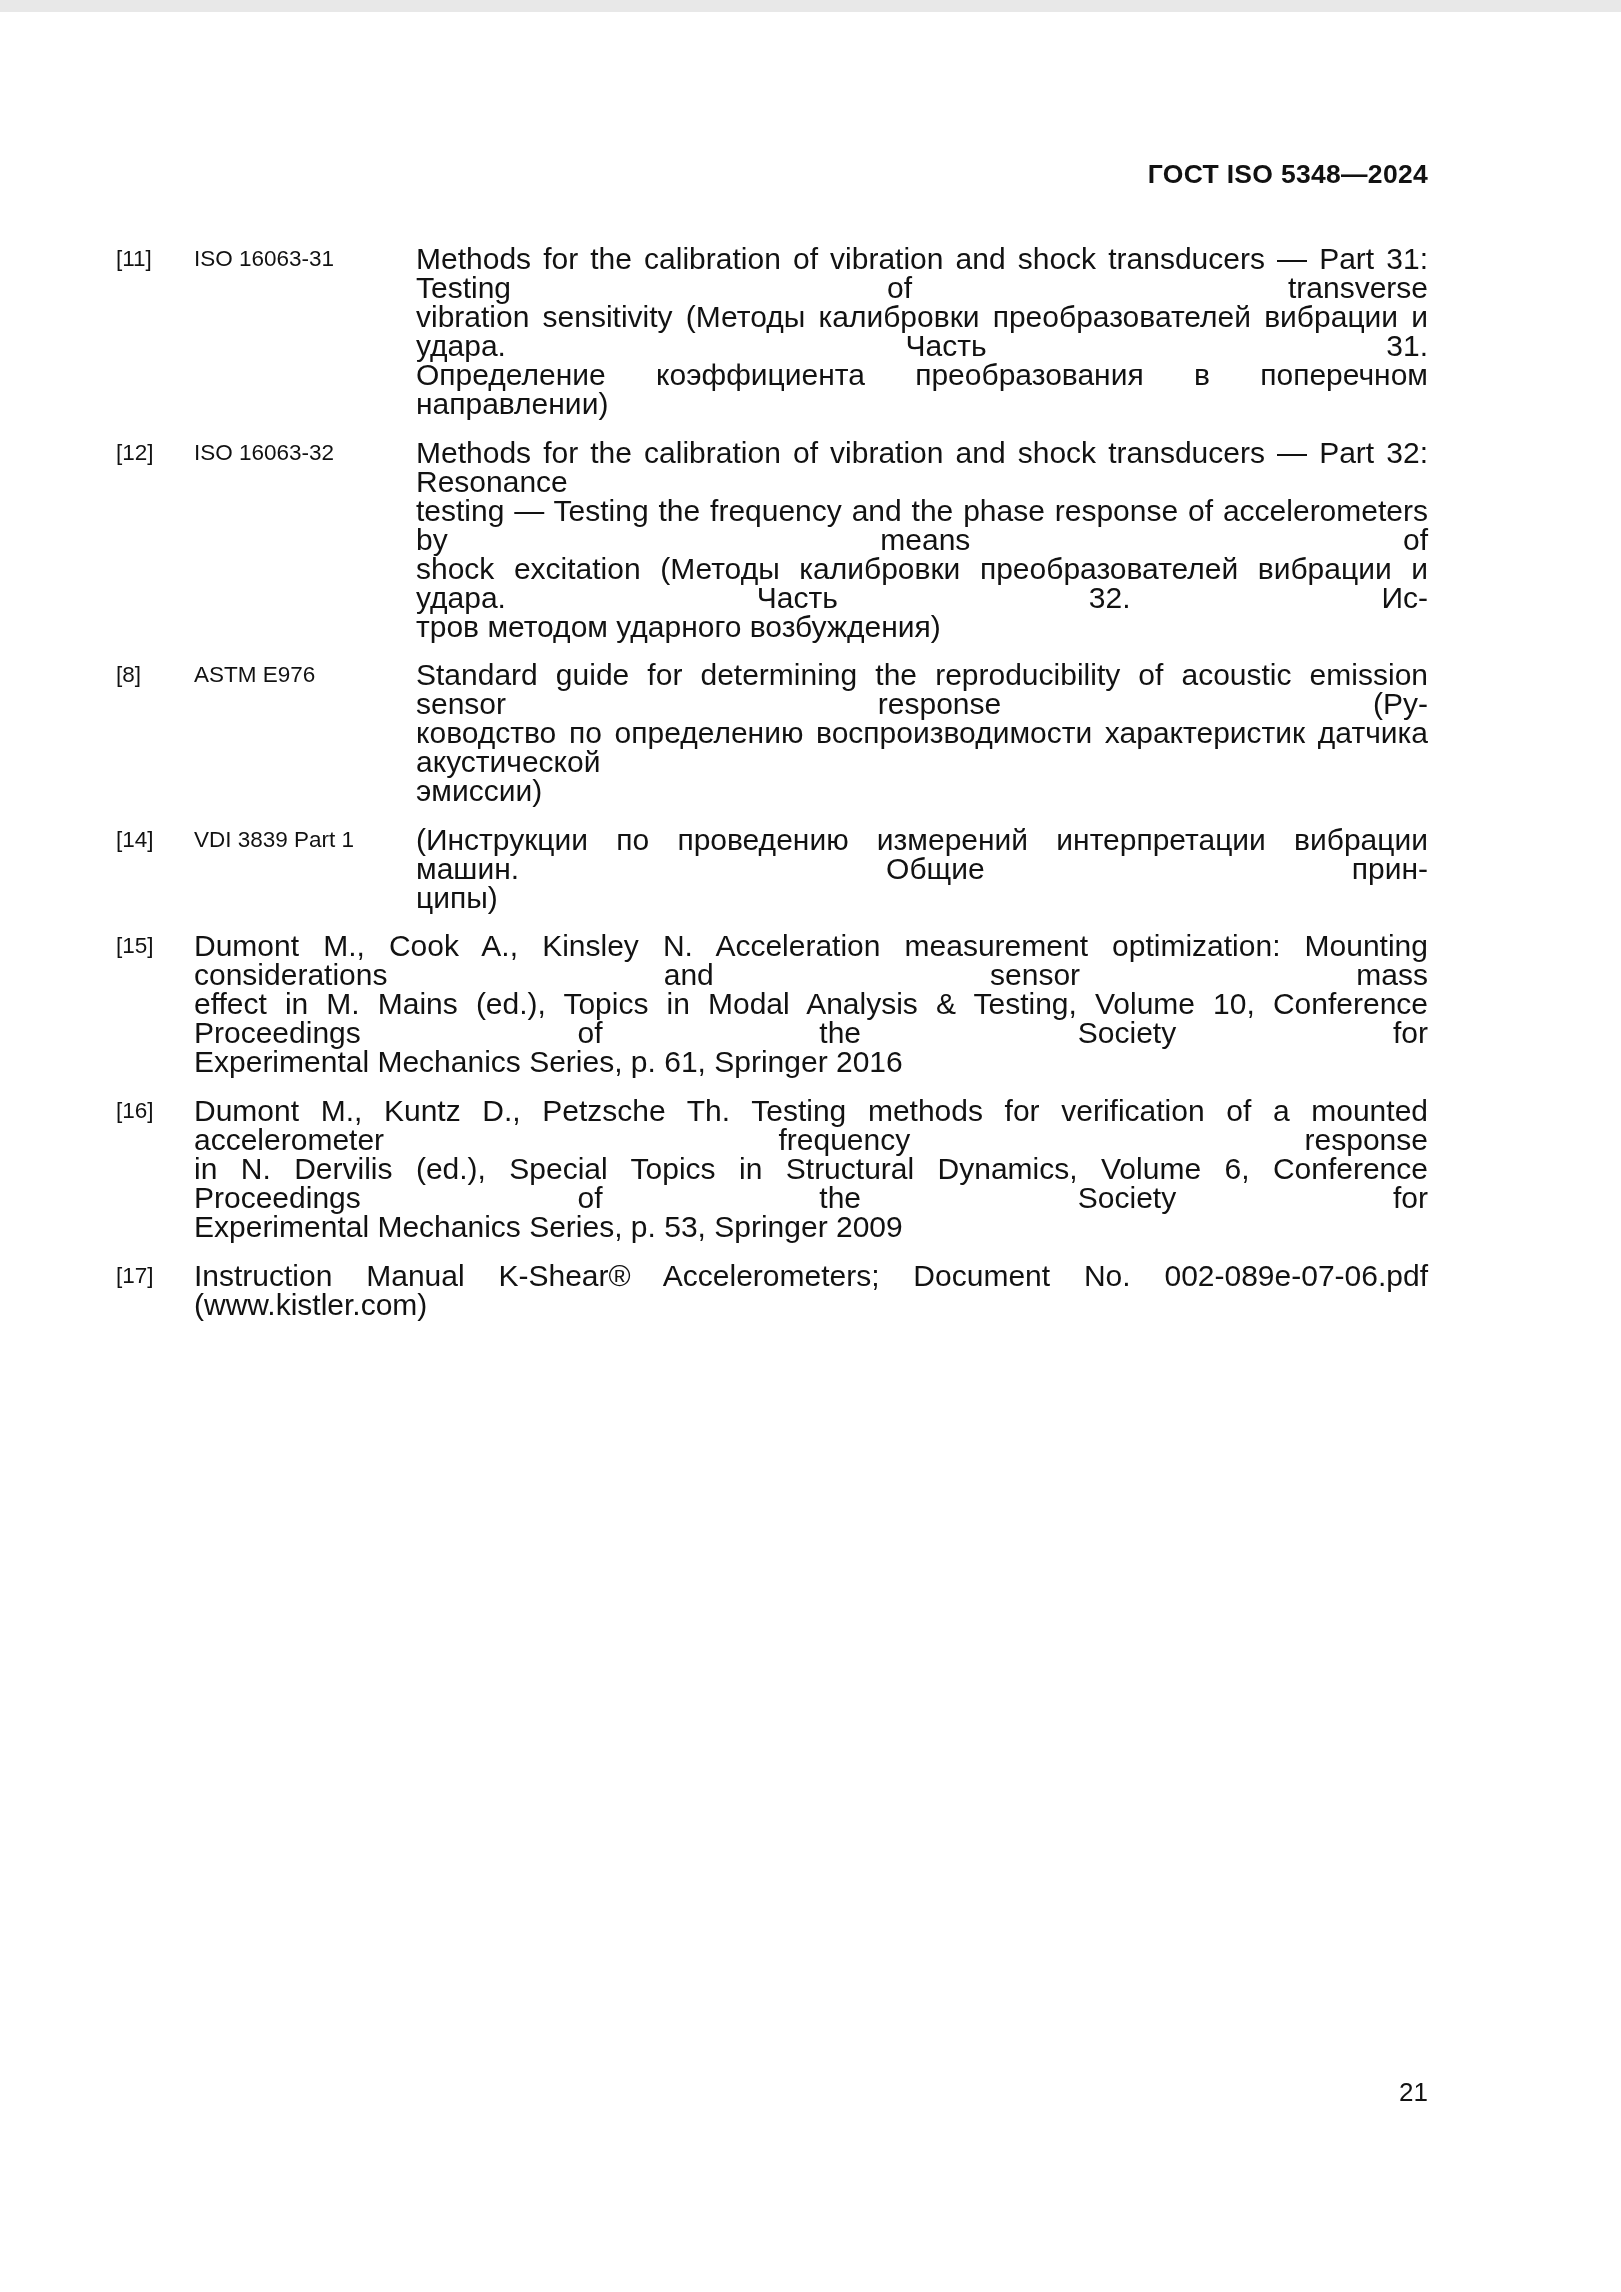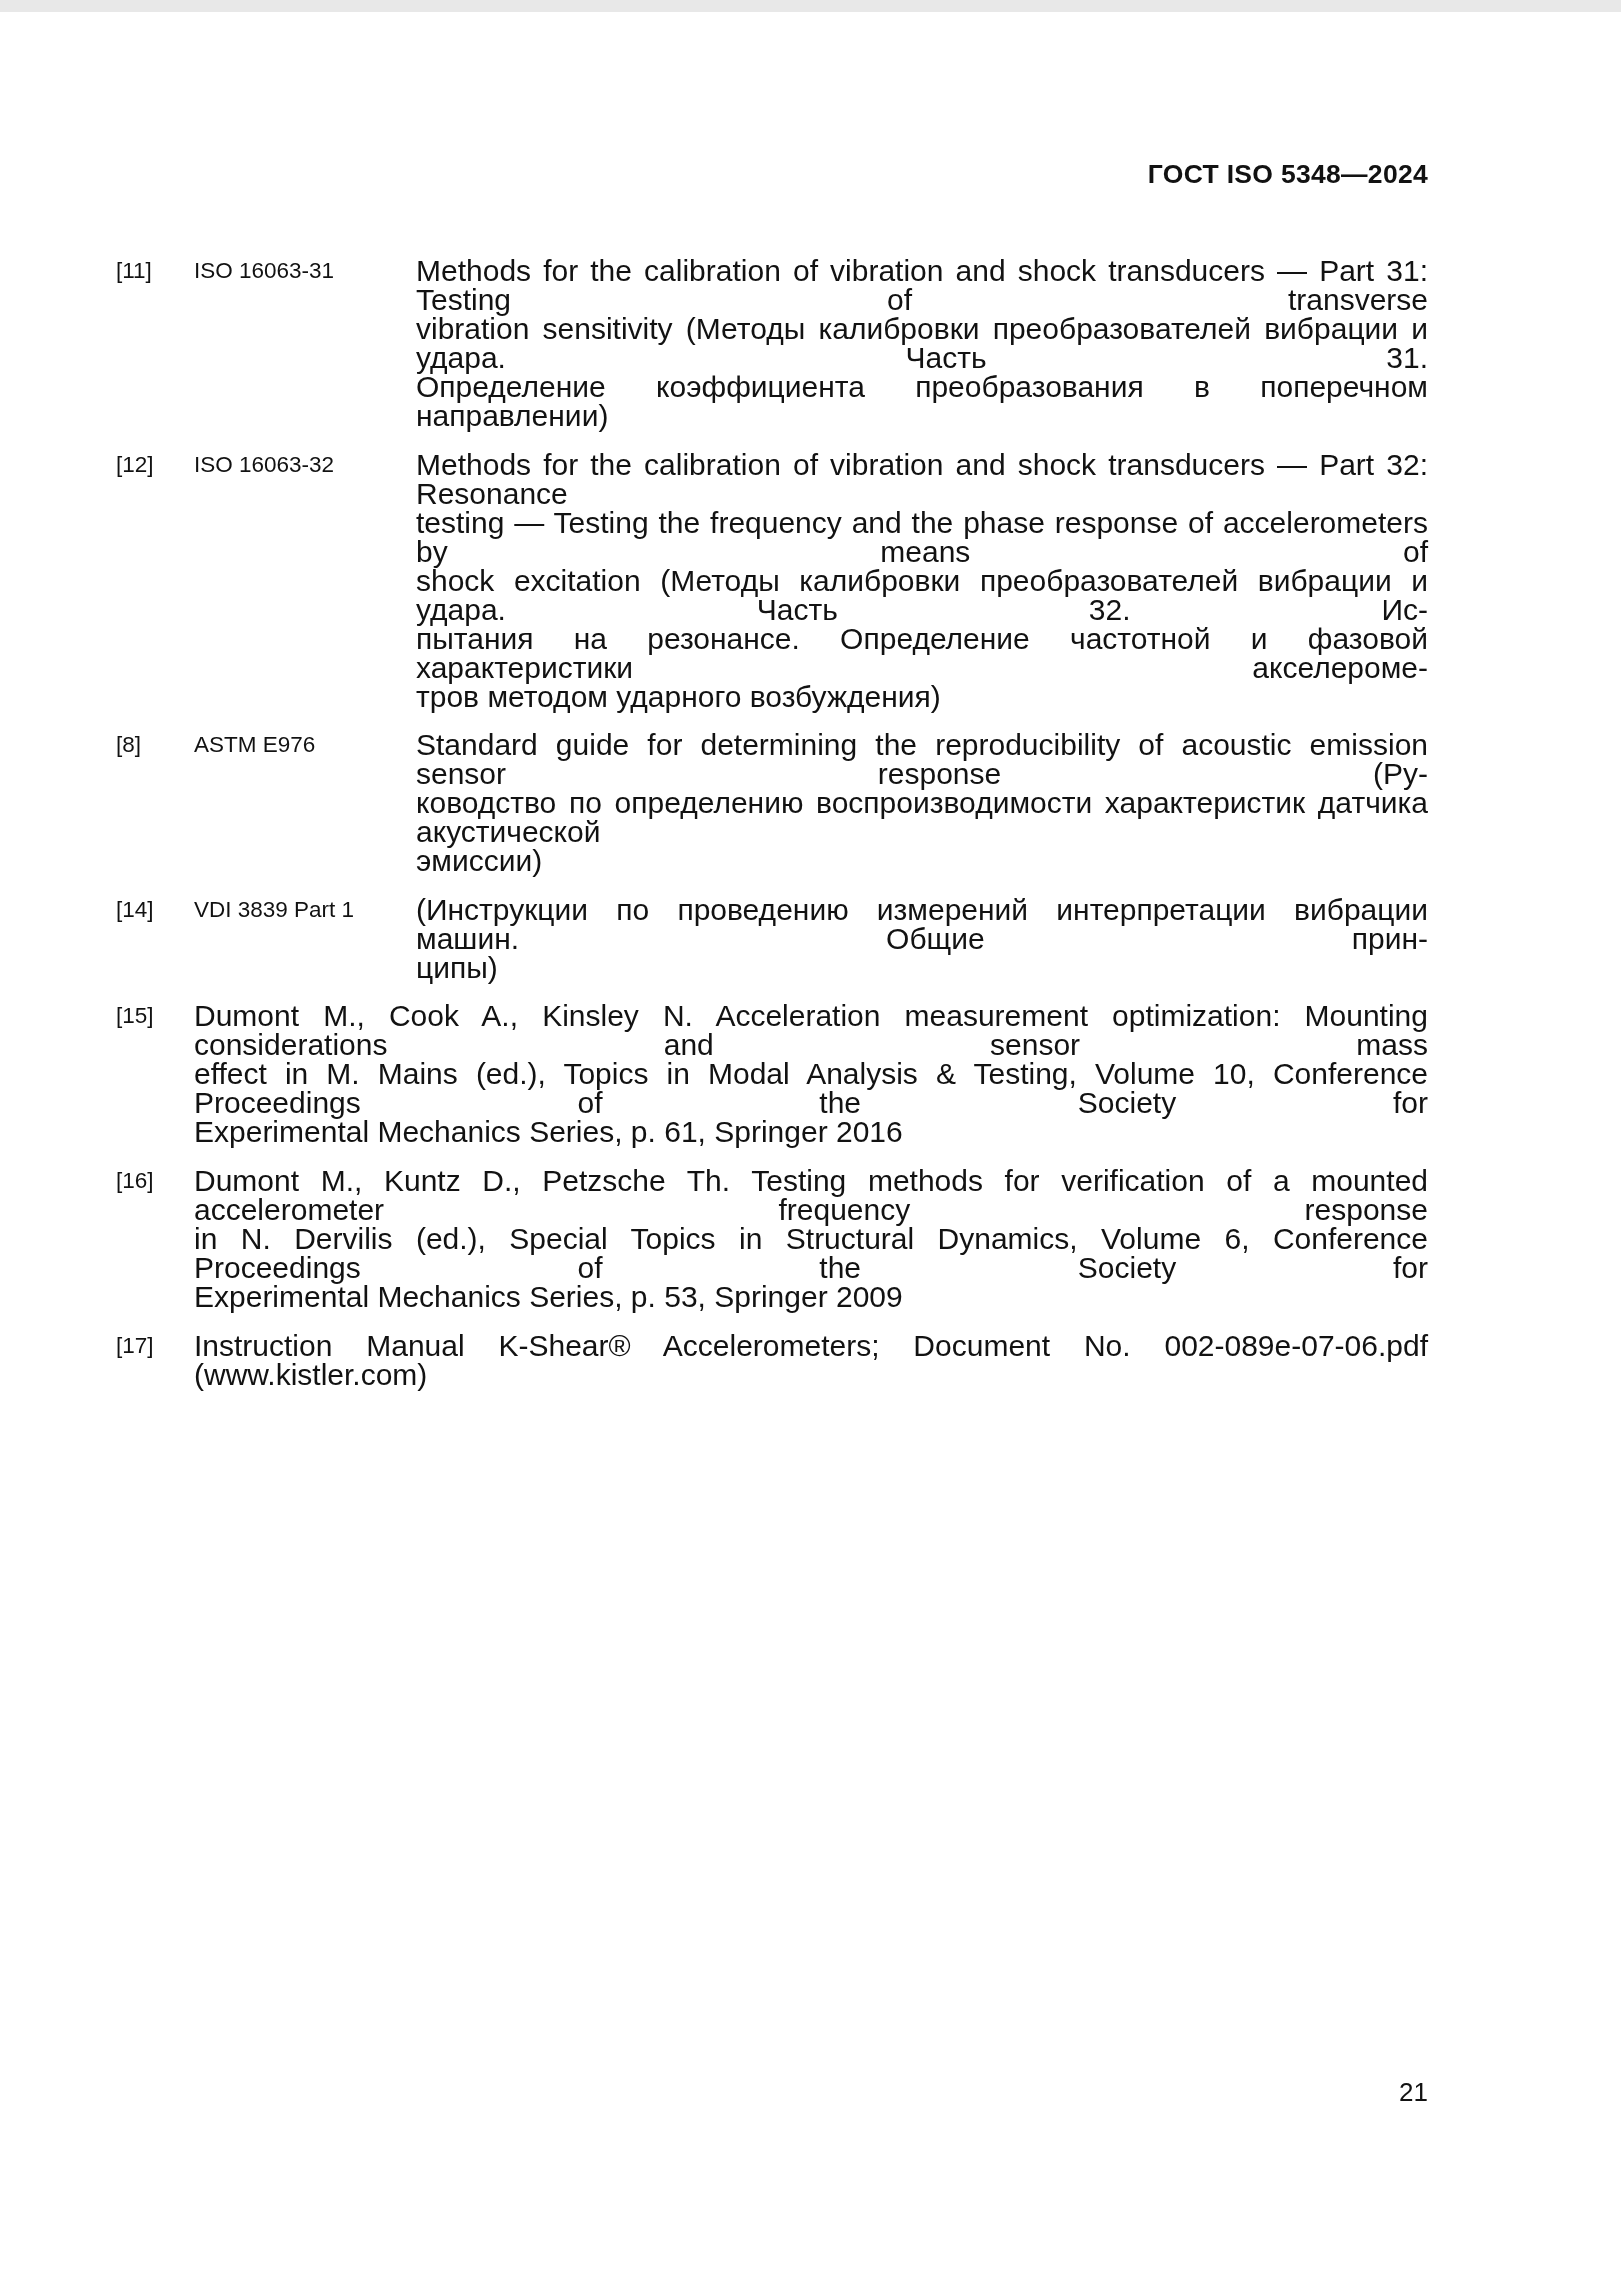--- a/index.html
+++ b/index.html
@@ -18,21 +18,21 @@
     top: 147px;
     right: 193px;
     font-size: 26.5px;
     font-weight: bold;
     letter-spacing: 0.3px;
     white-space: nowrap;
   }
   .bibliography {
     position: absolute;
     left: 116px;
-    top: 244px;
+    top: 232px;
     width: 1312px;
   }
   .entry {
     display: grid;
     grid-template-columns: 78px 222px 1fr;
     margin-bottom: 19.6px;
   }
   .entry.no-code {
     grid-template-columns: 78px 1fr;
   }
@@ -76,21 +76,20 @@
           <div class="line last">Определение коэффициента преобразования в поперечном направлении)</div>
         </div>
   </div>
       <div class="entry">
     <div class="entry-num">[12]</div>
     <div class="entry-code">ISO 16063-32</div>
     <div class="entry-text">
           <div class="line">Methods for the calibration of vibration and shock transducers — Part 32: Resonance</div>
           <div class="line">testing — Testing the frequency and the phase response of accelerometers by means of</div>
           <div class="line">shock excitation (Методы калибровки преобразователей вибрации и удара. Часть 32. Ис-</div>
-          <div class="line">пытания на резонансе. Определение частотной и фазовой характеристики акселероме-</div>
           <div class="line last">тров методом ударного возбуждения)</div>
         </div>
   </div>
       <div class="entry">
     <div class="entry-num">[8]</div>
     <div class="entry-code">ASTM E976</div>
     <div class="entry-text">
           <div class="line">Standard guide for determining the reproducibility of acoustic emission sensor response (Ру-</div>
           <div class="line">ководство по определению воспроизводимости характеристик датчика акустической</div>
           <div class="line last">эмиссии)</div>

